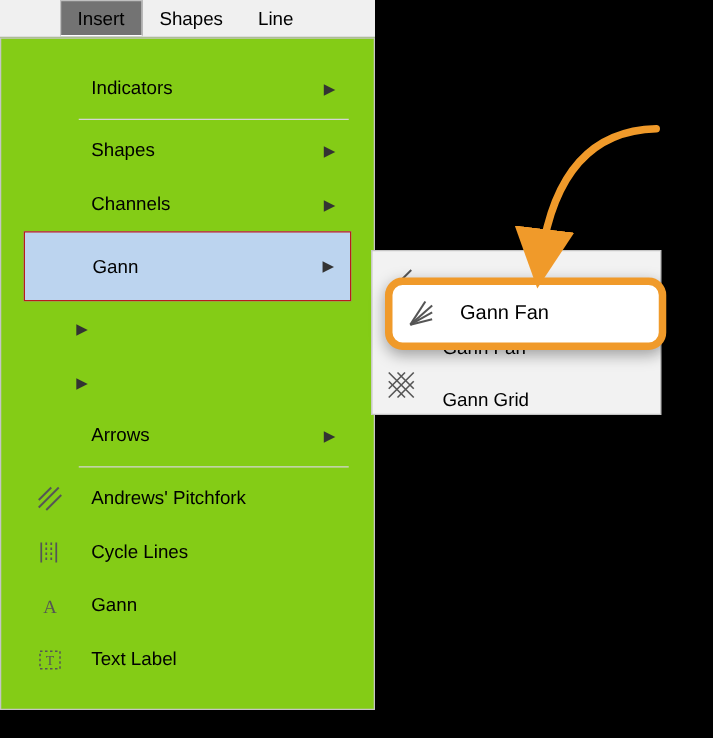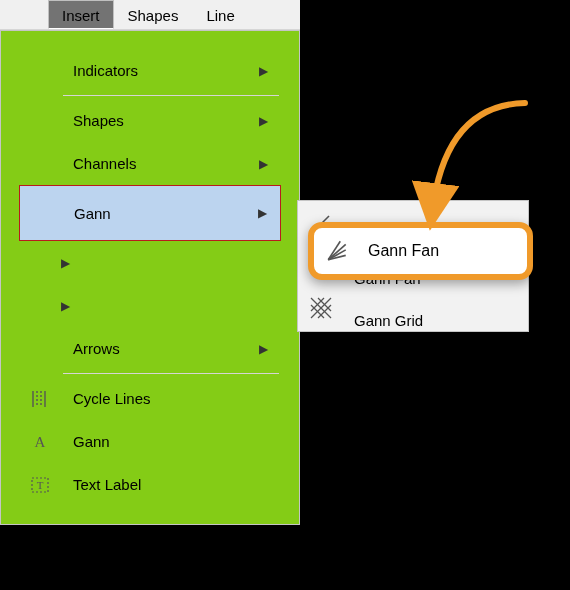--- a/index.html
+++ b/index.html
@@ -189,20 +189,30 @@
   <div class="row">
     <div class="iconcell"></div>
     <div class="labelcell">Arrows</div>
     <div class="arrowcell">▶</div>
   </div>
   <div class="sep"></div>
 
   <div class="row">
     <div class="iconcell">
       <svg width="22" height="22" viewBox="0 0 22 22">
+        <line x1="2" y1="18" x2="18" y2="2" stroke="#555" stroke-width="1.6"></line>
+        <line x1="2" y1="12" x2="12" y2="2" stroke="#555" stroke-width="1.6"></line>
+        <line x1="8" y1="20" x2="20" y2="8" stroke="#555" stroke-width="1.6"></line>
+      </svg>
+    </div>
+    <div class="labelcell">Andrews' Pitchfork</div>
+  </div>
+  <div class="row">
+    <div class="iconcell">
+      <svg width="22" height="22" viewBox="0 0 22 22">
         <line x1="4" y1="3" x2="4" y2="19" stroke="#555" stroke-width="1.4"></line>
         <line x1="8" y1="3" x2="8" y2="19" stroke="#555" stroke-width="1.4" stroke-dasharray="2 2"></line>
         <line x1="12" y1="3" x2="12" y2="19" stroke="#555" stroke-width="1.4" stroke-dasharray="2 2"></line>
         <line x1="16" y1="3" x2="16" y2="19" stroke="#555" stroke-width="1.4"></line>
       </svg>
     </div>
     <div class="labelcell">Cycle Lines</div>
   </div>
   <div class="row">
     <div class="iconcell">

